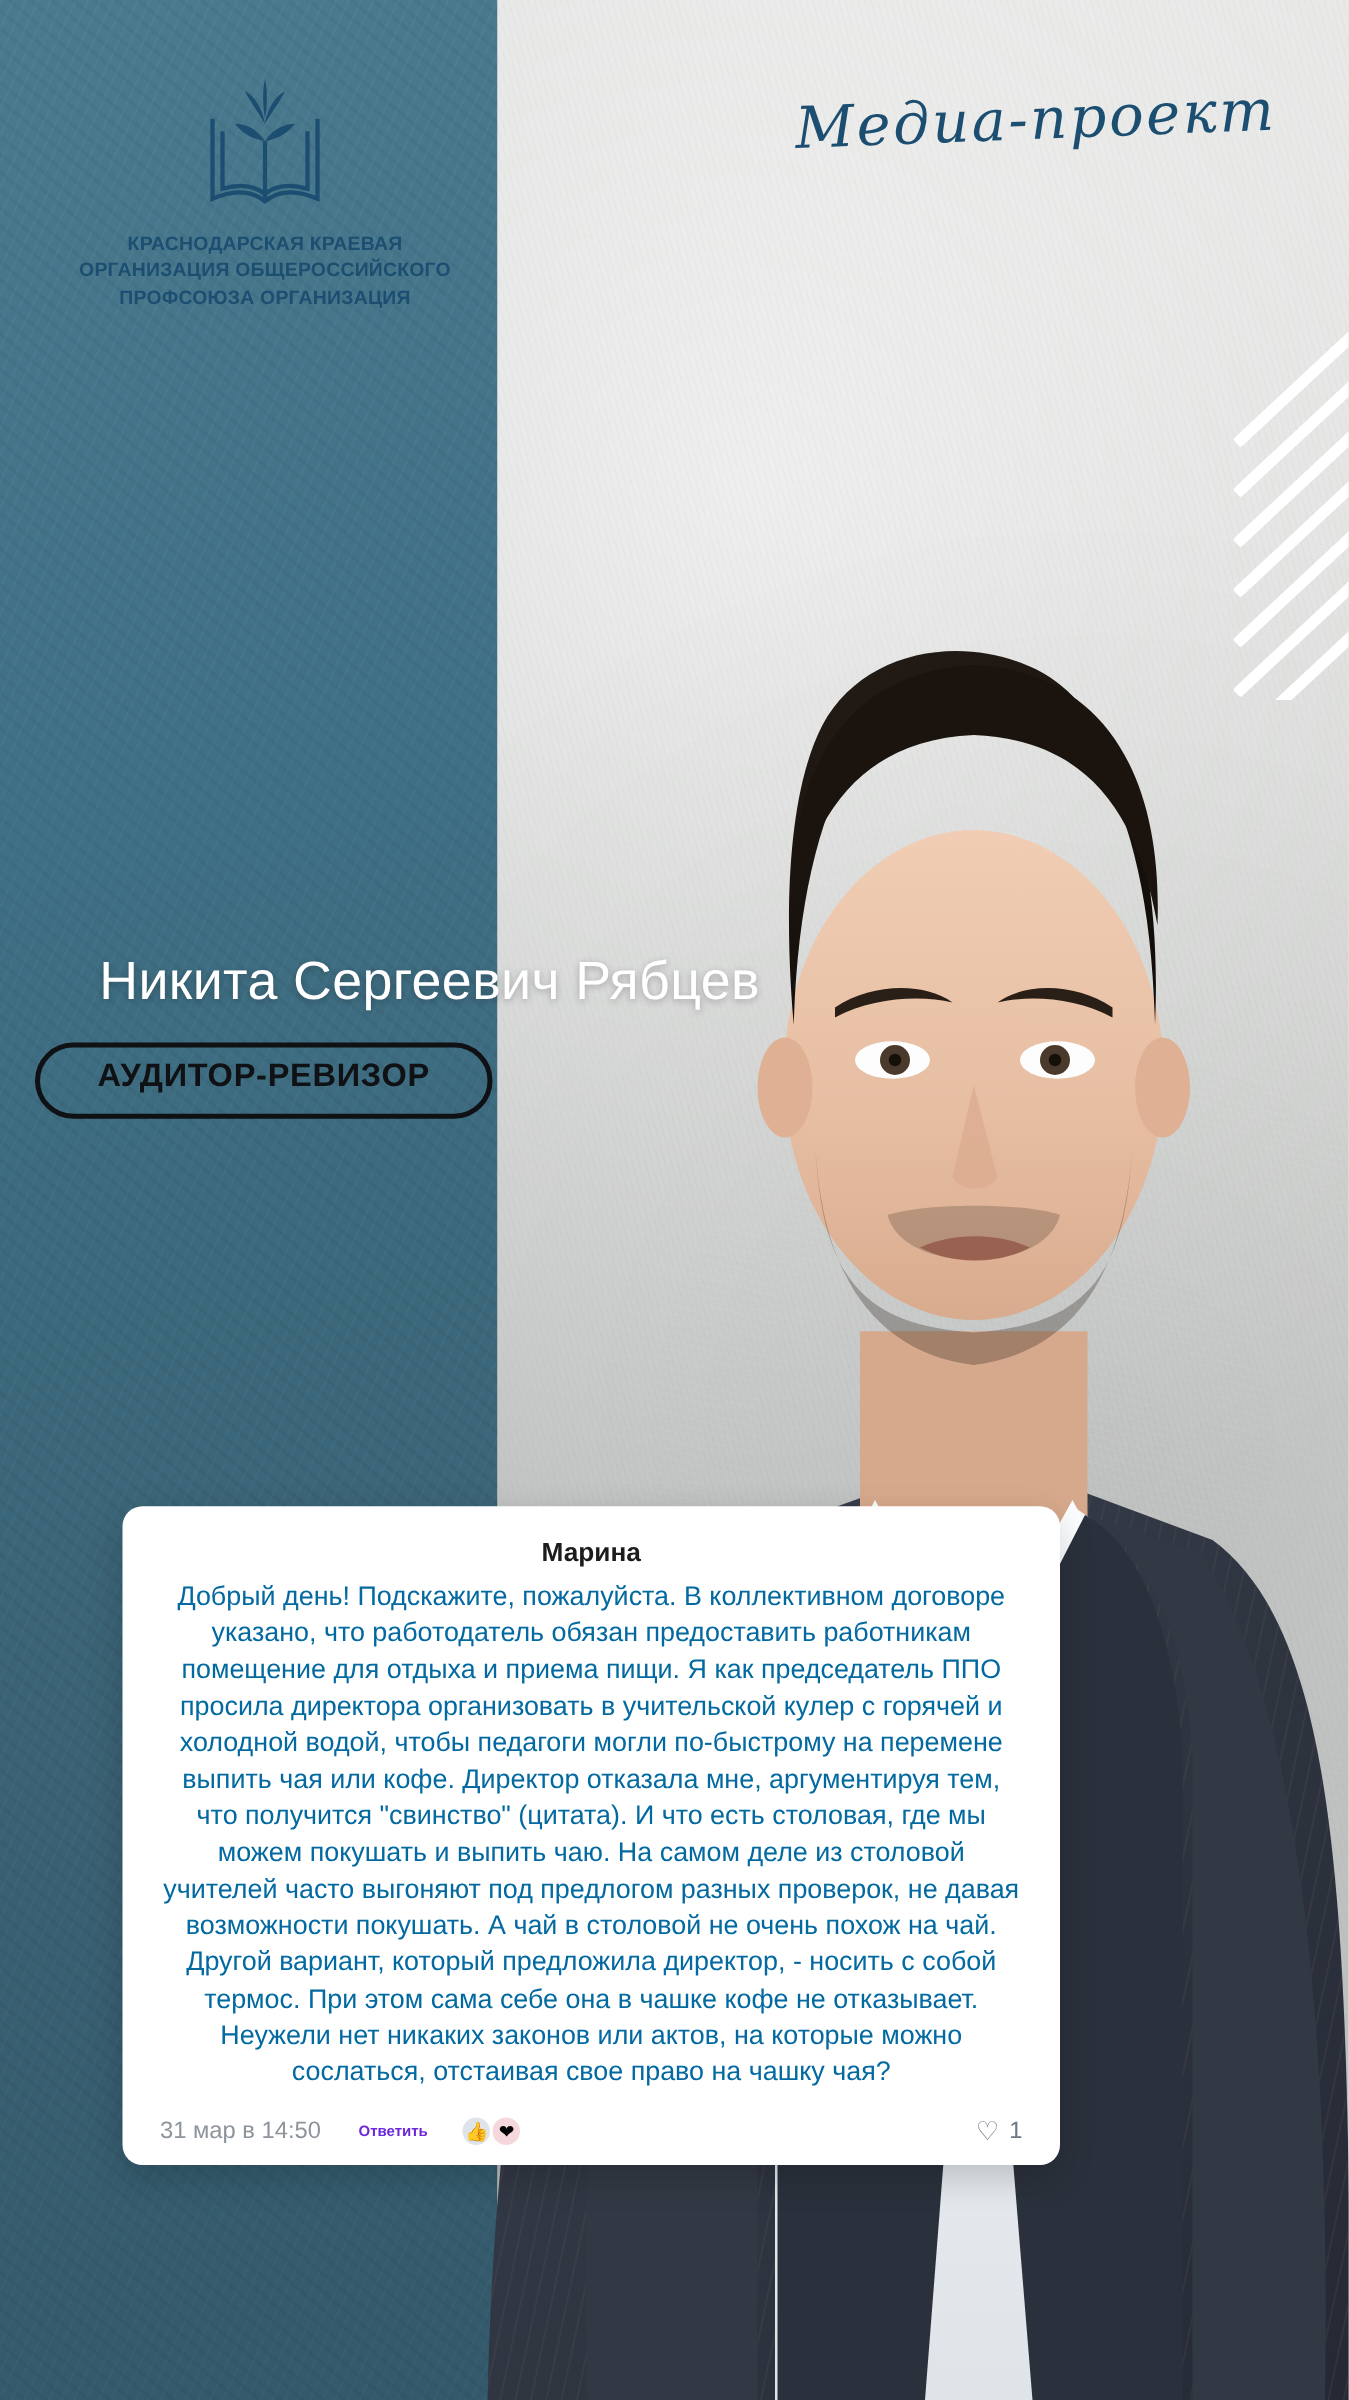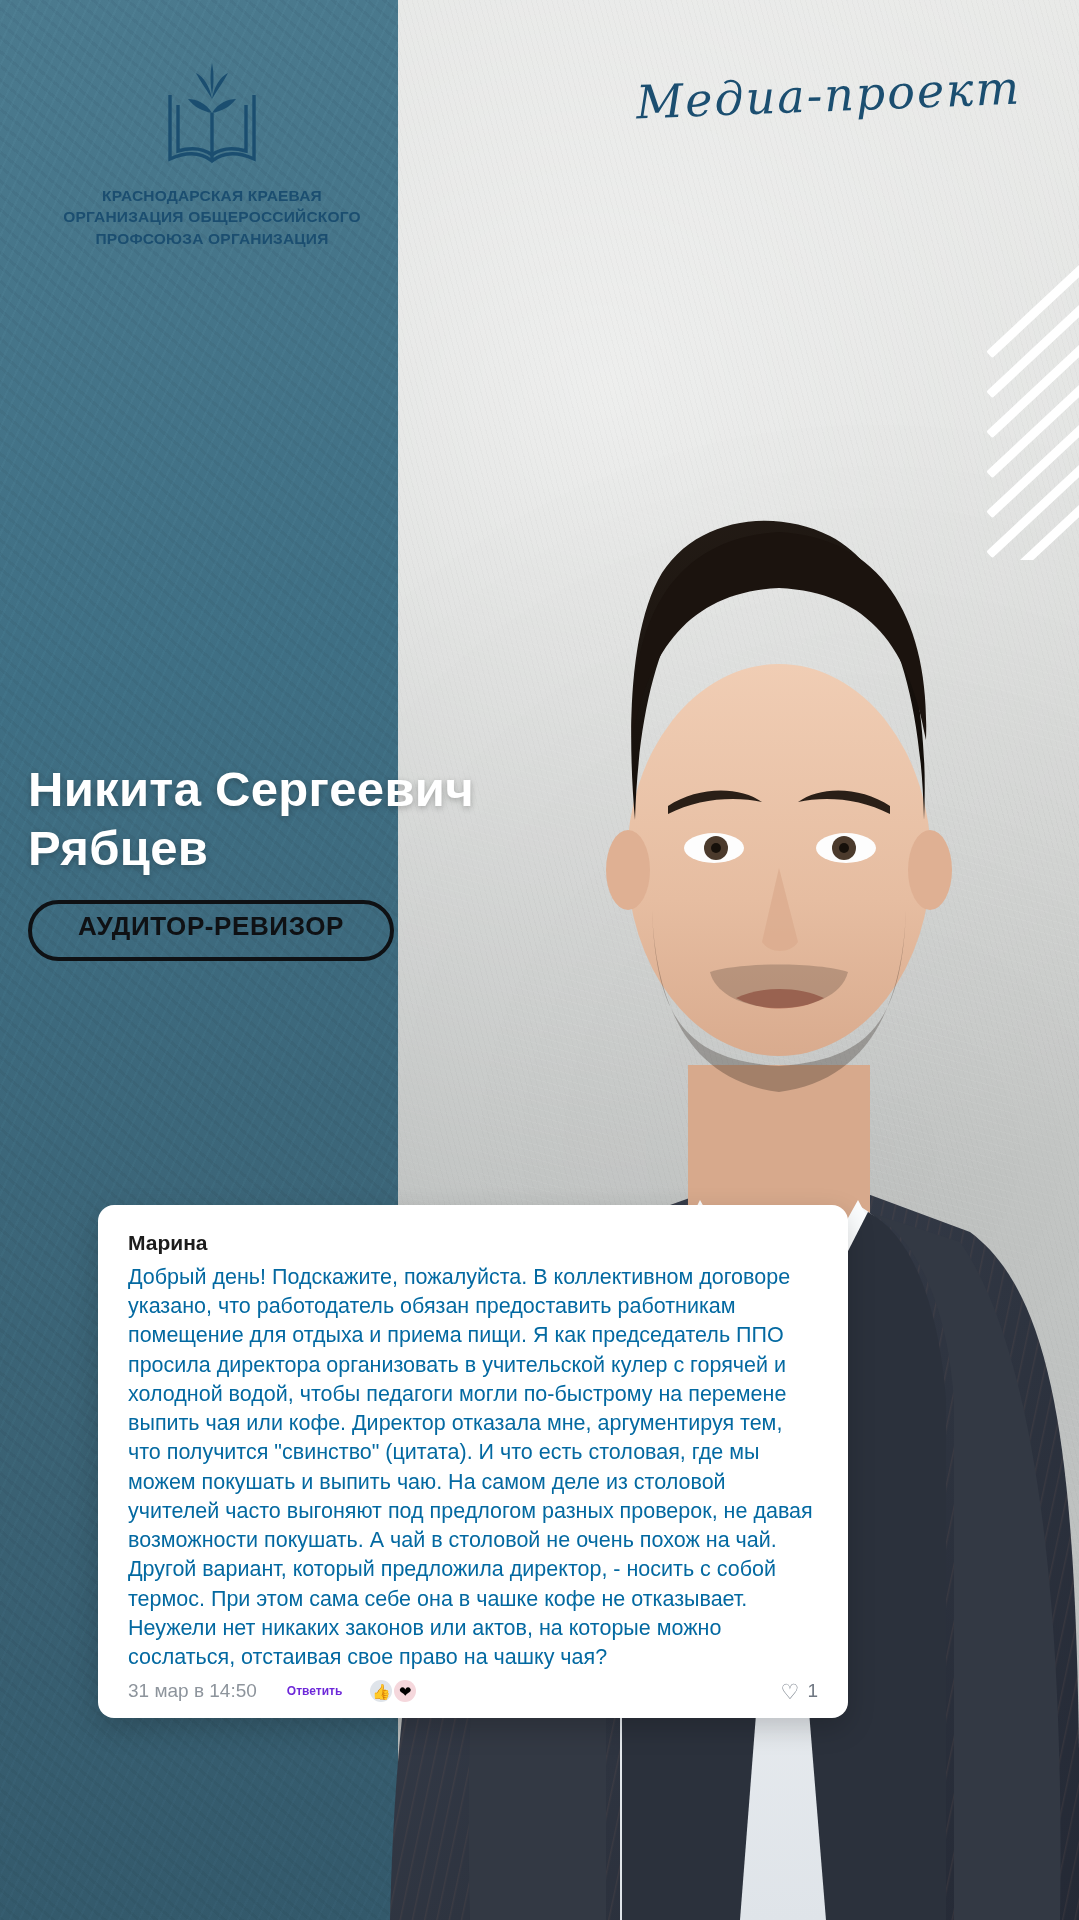--- a/index.html
+++ b/index.html
@@ -135,26 +135,27 @@
   
   .name-block {
     position: absolute;
     left: 28px;
     top: 760px;
     width: 580px;
     z-index: 6;
   }
   .person-name {
     color: #ffffff;
-    font-size: 49px;
-    font-weight: bold;
+    font-size: 43px;
+    font-weight: normal;
     line-height: 1.2;
     letter-spacing: .3px;
     text-shadow: 0 2px 6px rgba(0,0,0,.25);
     margin: 0 0 22px 0;
+    text-align: right;
   }
   .role-pill {
     display: inline-block;
     border: 4px solid #0f1114;
     border-radius: 40px;
     padding: 7px 46px 15px 46px;
     font-size: 26px;
     font-weight: bold;
     letter-spacing: .6px;
     color: #0f1114;
@@ -165,37 +166,38 @@
   .comment-card {
     position: absolute;
     left: 98px;
     top: 1205px;
     width: 690px;
     background: #ffffff;
     border-radius: 16px;
     padding: 26px 30px 16px 30px;
     box-shadow: 0 10px 28px rgba(0,0,0,.18);
     z-index: 8;
+    text-align: center;
   }
   .comment-author {
     font-size: 21px;
     font-weight: bold;
     color: #1c1c1c;
     margin-bottom: 8px;
   }
   .comment-text {
     font-size: 21.5px;
     line-height: 1.36;
     color: #0369a1;
     white-space: pre-wrap;
   }
   .comment-footer {
     display: flex;
     align-items: center;
-    margin-top: 4px;
+    margin-top: 18px;
     padding-top: 4px;
   }
   .comment-time {
     font-size: 19px;
     color: #8d949c;
   }
   .comment-reply {
     font-size: 12px;
     color: #6d28d9;
     font-weight: bold;

